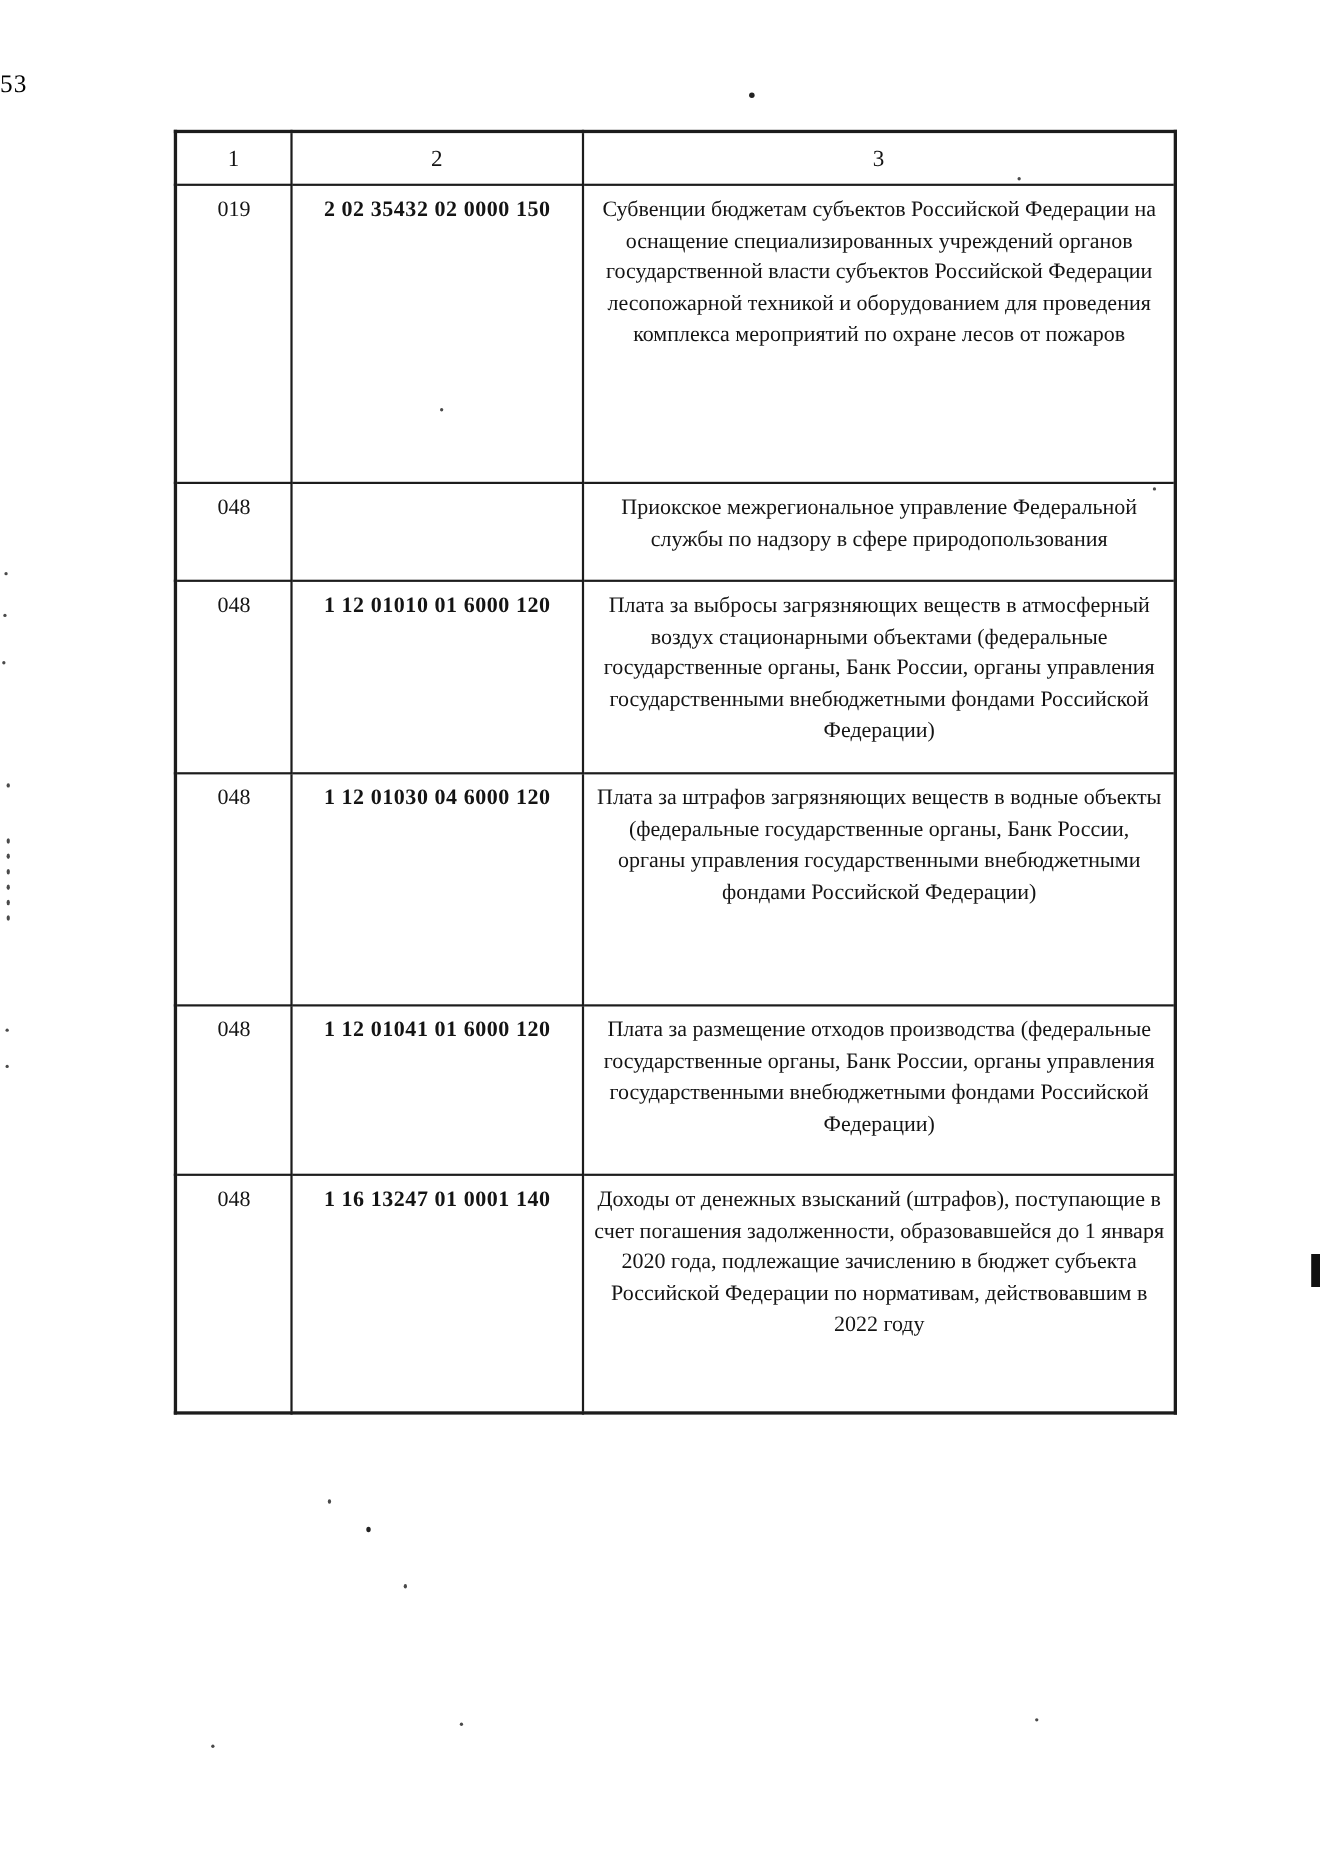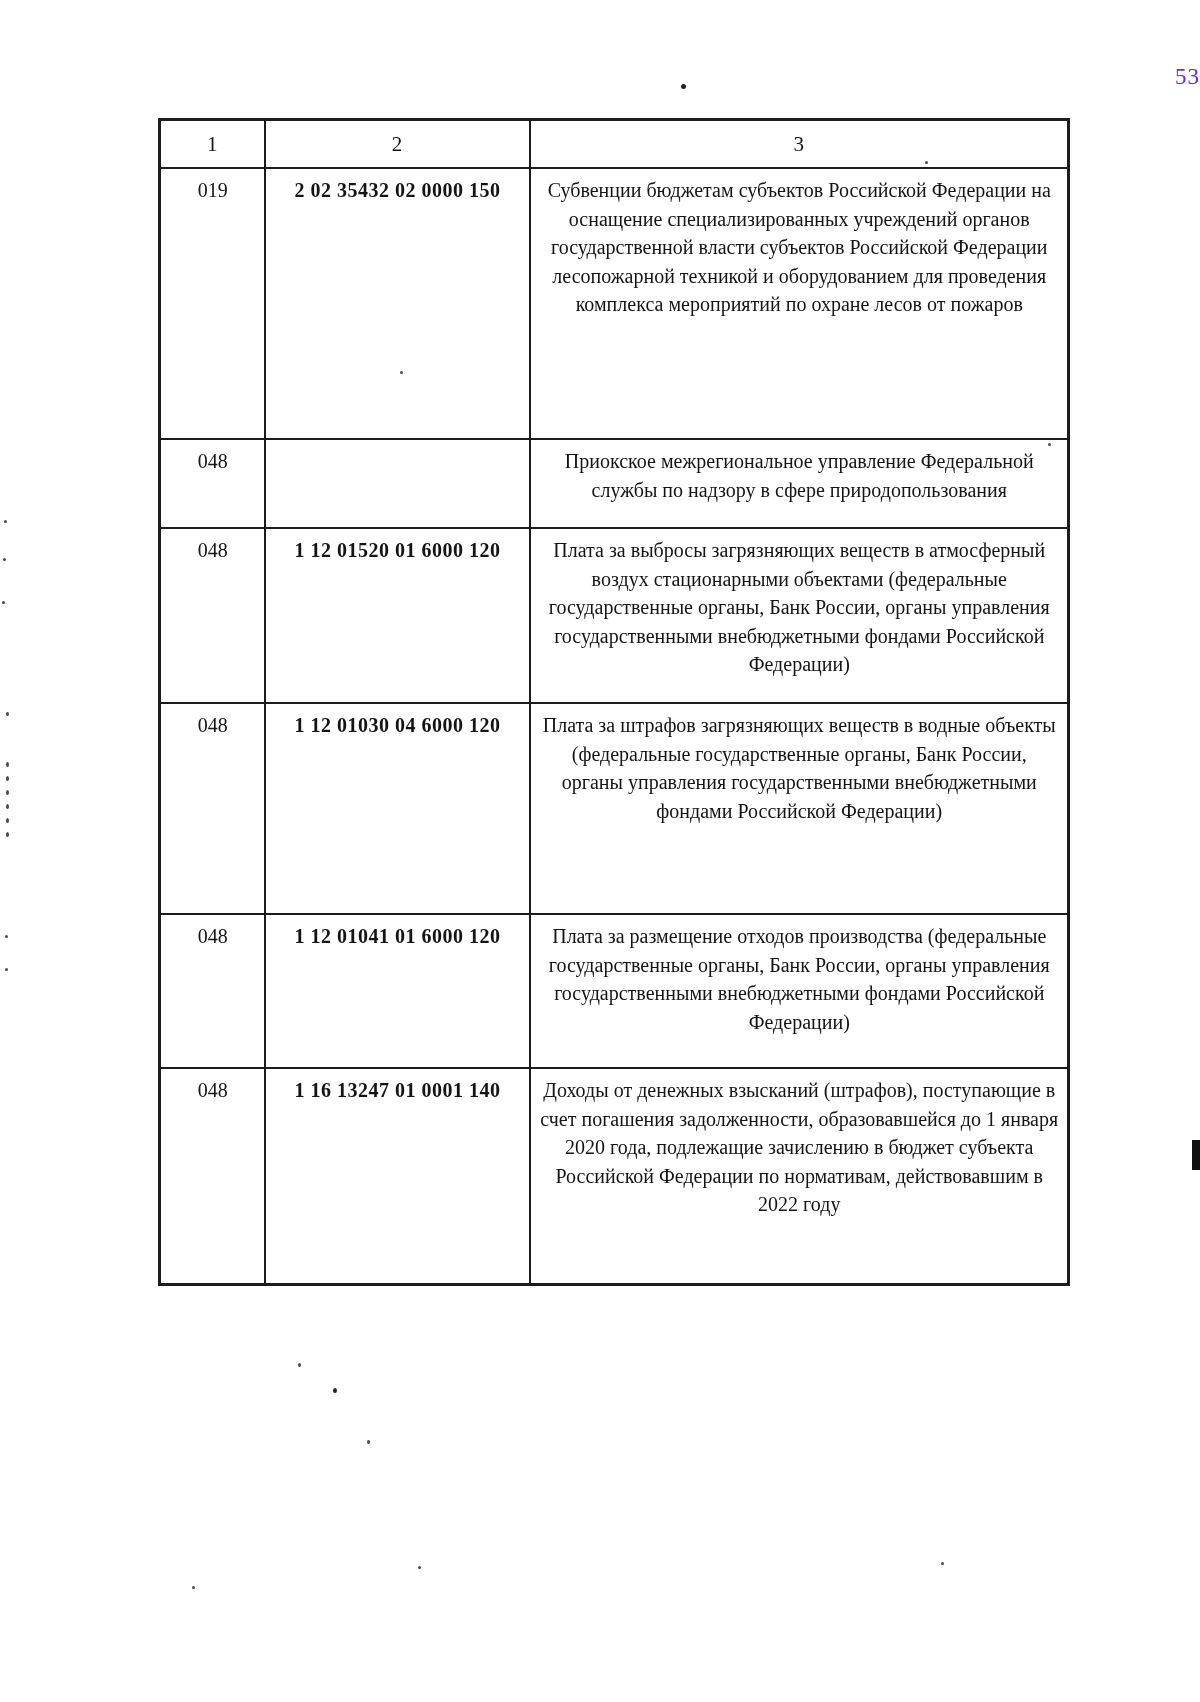--- a/index.html
+++ b/index.html
@@ -14,24 +14,24 @@
     margin:0 auto;
     background:#ffffff;
     color:#141414;
     overflow:hidden;
   }
   .page-number{
     position:absolute;
     top:64px;
     left:0;
     width:1200px;
-    text-align:right;
+    text-align:left;
     font-size:23px;
     letter-spacing:1px;
-    color:#6d28d9;
+    color:#000000;
   }
   table.doc-table{
     position:absolute;
     left:158px;
     top:118px;
     width:909px;
     border-collapse:collapse;
     table-layout:fixed;
     background:#fff;
   }
@@ -104,21 +104,21 @@
         <td class="cell-kbk">2 02 35432 02 0000 150</td>
         <td class="cell-desc">Субвенции бюджетам субъектов Российской Федерации на оснащение специализированных учреждений органов государственной власти субъектов Российской Федерации лесопожарной техникой и оборудованием для проведения комплекса мероприятий по охране лесов от пожаров</td>
       </tr>
       <tr class="r2">
         <td class="cell-code">048</td>
         <td class="cell-kbk"></td>
         <td class="cell-desc">Приокское межрегиональное управление Федеральной службы по надзору в сфере природопользования</td>
       </tr>
       <tr class="r3">
         <td class="cell-code">048</td>
-        <td class="cell-kbk">1 12 01520 01 6000 120</td>
+        <td class="cell-kbk">1 12 01010 01 6000 120</td>
         <td class="cell-desc">Плата за выбросы загрязняющих веществ в атмосферный воздух стационарными объектами (федеральные государственные органы, Банк России, органы управления государственными внебюджетными фондами Российской Федерации)</td>
       </tr>
       <tr class="r4">
         <td class="cell-code">048</td>
         <td class="cell-kbk">1 12 01030 04 6000 120</td>
         <td class="cell-desc">Плата за штрафов загрязняющих веществ в водные объекты (федеральные государственные органы, Банк России, органы управления государственными внебюджетными фондами Российской Федерации)</td>
       </tr>
       <tr class="r5">
         <td class="cell-code">048</td>
         <td class="cell-kbk">1 12 01041 01 6000 120</td>

